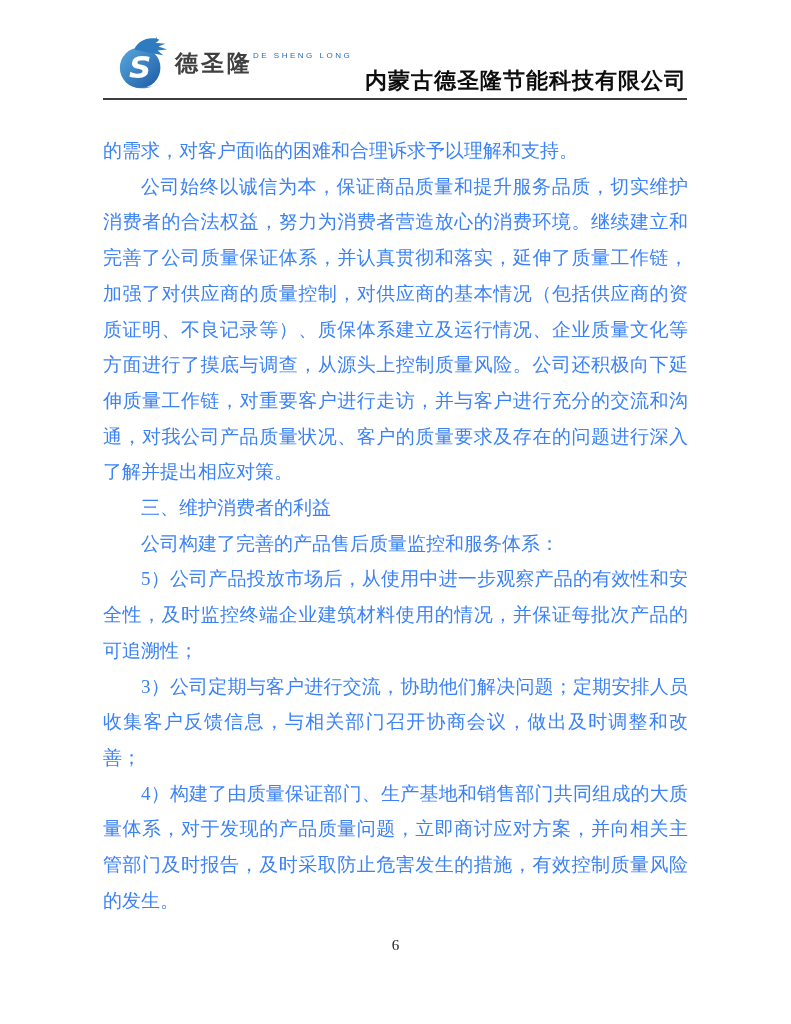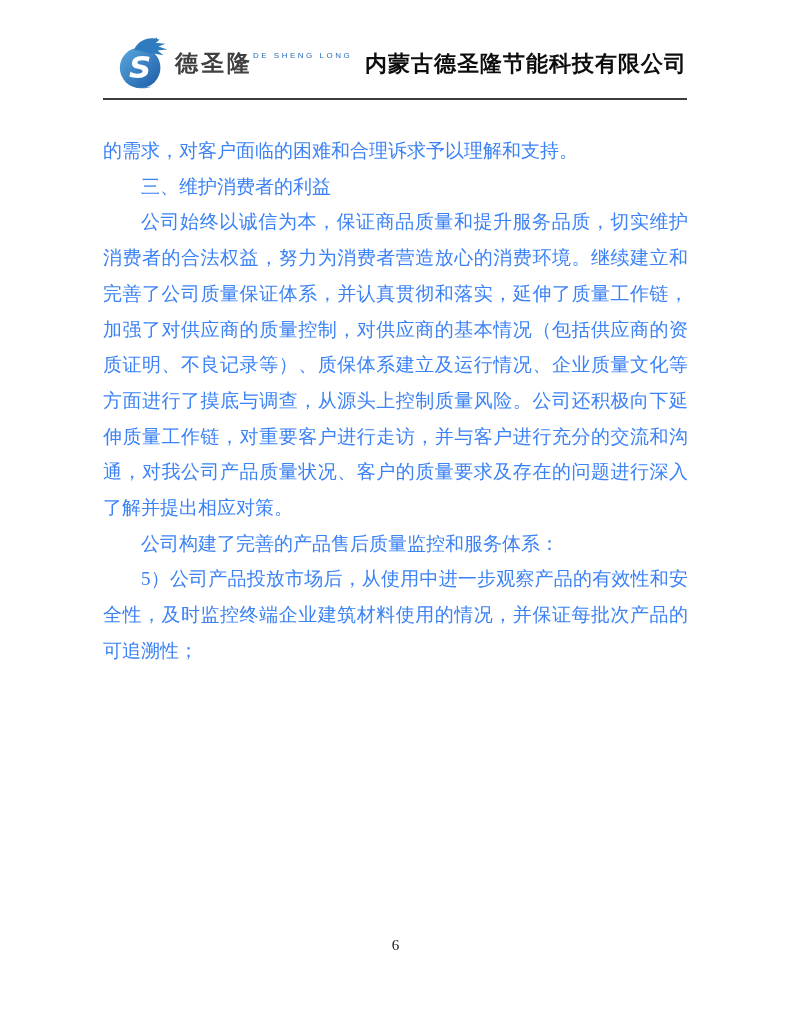--- a/index.html
+++ b/index.html
@@ -42,21 +42,21 @@
   .logo-subname {
     font-size: 8px;
     font-weight: normal;
     color: #2a6db5;
     letter-spacing: 2.5px;
     line-height: 10px;
     font-family: "Liberation Sans", "DejaVu Sans", sans-serif;
   }
   .company-name {
     position: absolute;
-    right: 0; bottom: 19px;
+    right: 0; bottom: 2px;
     font-size: 22px;
     font-weight: bold;
     color: #0d0d0d;
     letter-spacing: 1px;
     white-space: nowrap;
   }
 
   
   .content {
     position: absolute;
@@ -113,23 +113,25 @@
       <div class="logo-text">
         <span class="logo-name">德圣隆</span>
         <span class="logo-subname">DE SHENG LONG</span>
       </div>
     </div>
     <div class="company-name">内蒙古德圣隆节能科技有限公司</div>
   </div>
 
   <div class="content">
     <p>的需求，对客户面临的困难和合理诉求予以理解和支持。</p>
+    <p class="indent">公司始终以诚信为本，保证商品质量和提升服务品质，切实维护消费者的合法权益，努力为消费者营造放心的消费环境。继续建立和完善了公司质量保证体系，并认真贯彻和落实，延伸了质量工作链，加强了对供应商的质量控制，对供应商的基本情况（包括供应商的资质证明、不良记录等）、质保体系建立及运行情况、企业质量文化等方面进行了摸底与调查，从源头上控制质量风险。公司还积极向下延伸质量工作链，对重要客户进行走访，并与客户进行充分的交流和沟通，对我公司产品质量状况、客户的质量要求及存在的问题进行深入了解并提出相应对策。</p>
     <p class="indent">三、维护消费者的利益</p>
-    <p class="indent">公司始终以诚信为本，保证商品质量和提升服务品质，切实维护消费者的合法权益，努力为消费者营造放心的消费环境。继续建立和完善了公司质量保证体系，并认真贯彻和落实，延伸了质量工作链，加强了对供应商的质量控制，对供应商的基本情况（包括供应商的资质证明、不良记录等）、质保体系建立及运行情况、企业质量文化等方面进行了摸底与调查，从源头上控制质量风险。公司还积极向下延伸质量工作链，对重要客户进行走访，并与客户进行充分的交流和沟通，对我公司产品质量状况、客户的质量要求及存在的问题进行深入了解并提出相应对策。</p>
     <p class="indent">公司构建了完善的产品售后质量监控和服务体系：</p>
     <p class="indent">5）公司产品投放市场后，从使用中进一步观察产品的有效性和安全性，及时监控终端企业建筑材料使用的情况，并保证每批次产品的可追溯性；</p>
+    <p class="indent">3）公司定期与客户进行交流，协助他们解决问题；定期安排人员收集客户反馈信息，与相关部门召开协商会议，做出及时调整和改善；</p>
+    <p class="indent">4）构建了由质量保证部门、生产基地和销售部门共同组成的大质量体系，对于发现的产品质量问题，立即商讨应对方案，并向相关主管部门及时报告，及时采取防止危害发生的措施，有效控制质量风险的发生。</p>
   </div>
 
   <div class="footer">
     <span class="page-number">6</span>
   </div>
 
 </div>
 
 </body></html>

